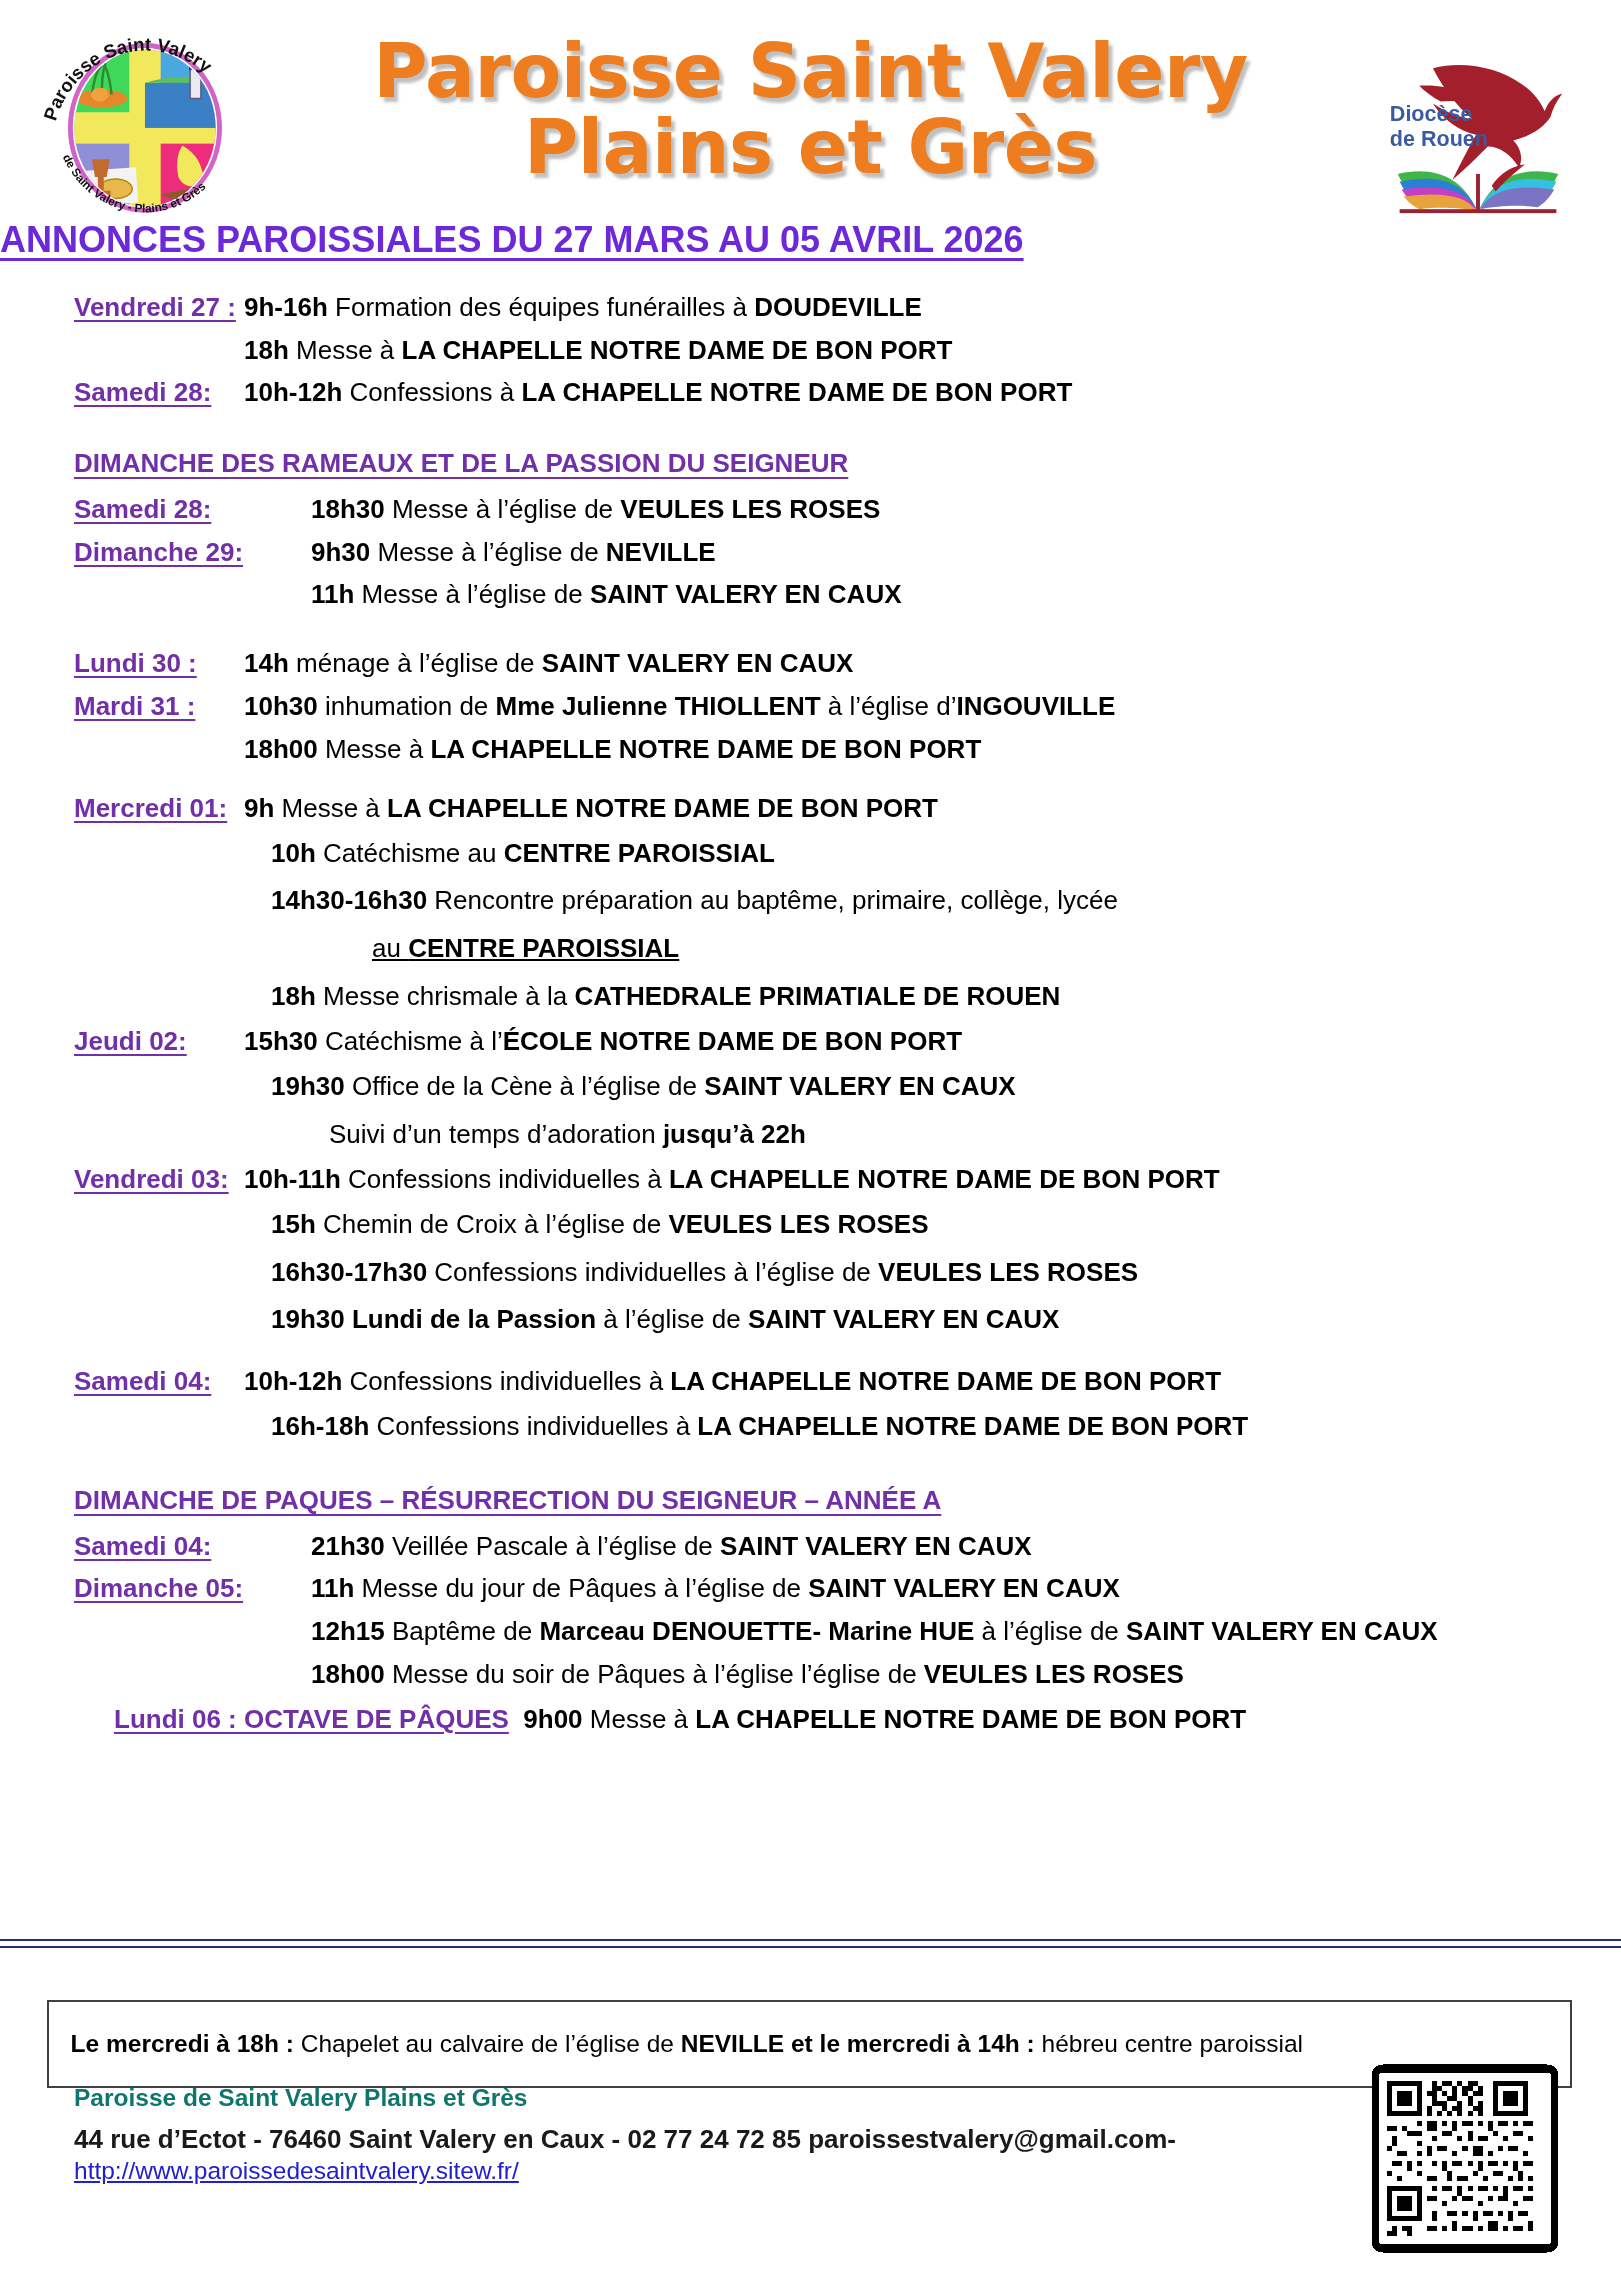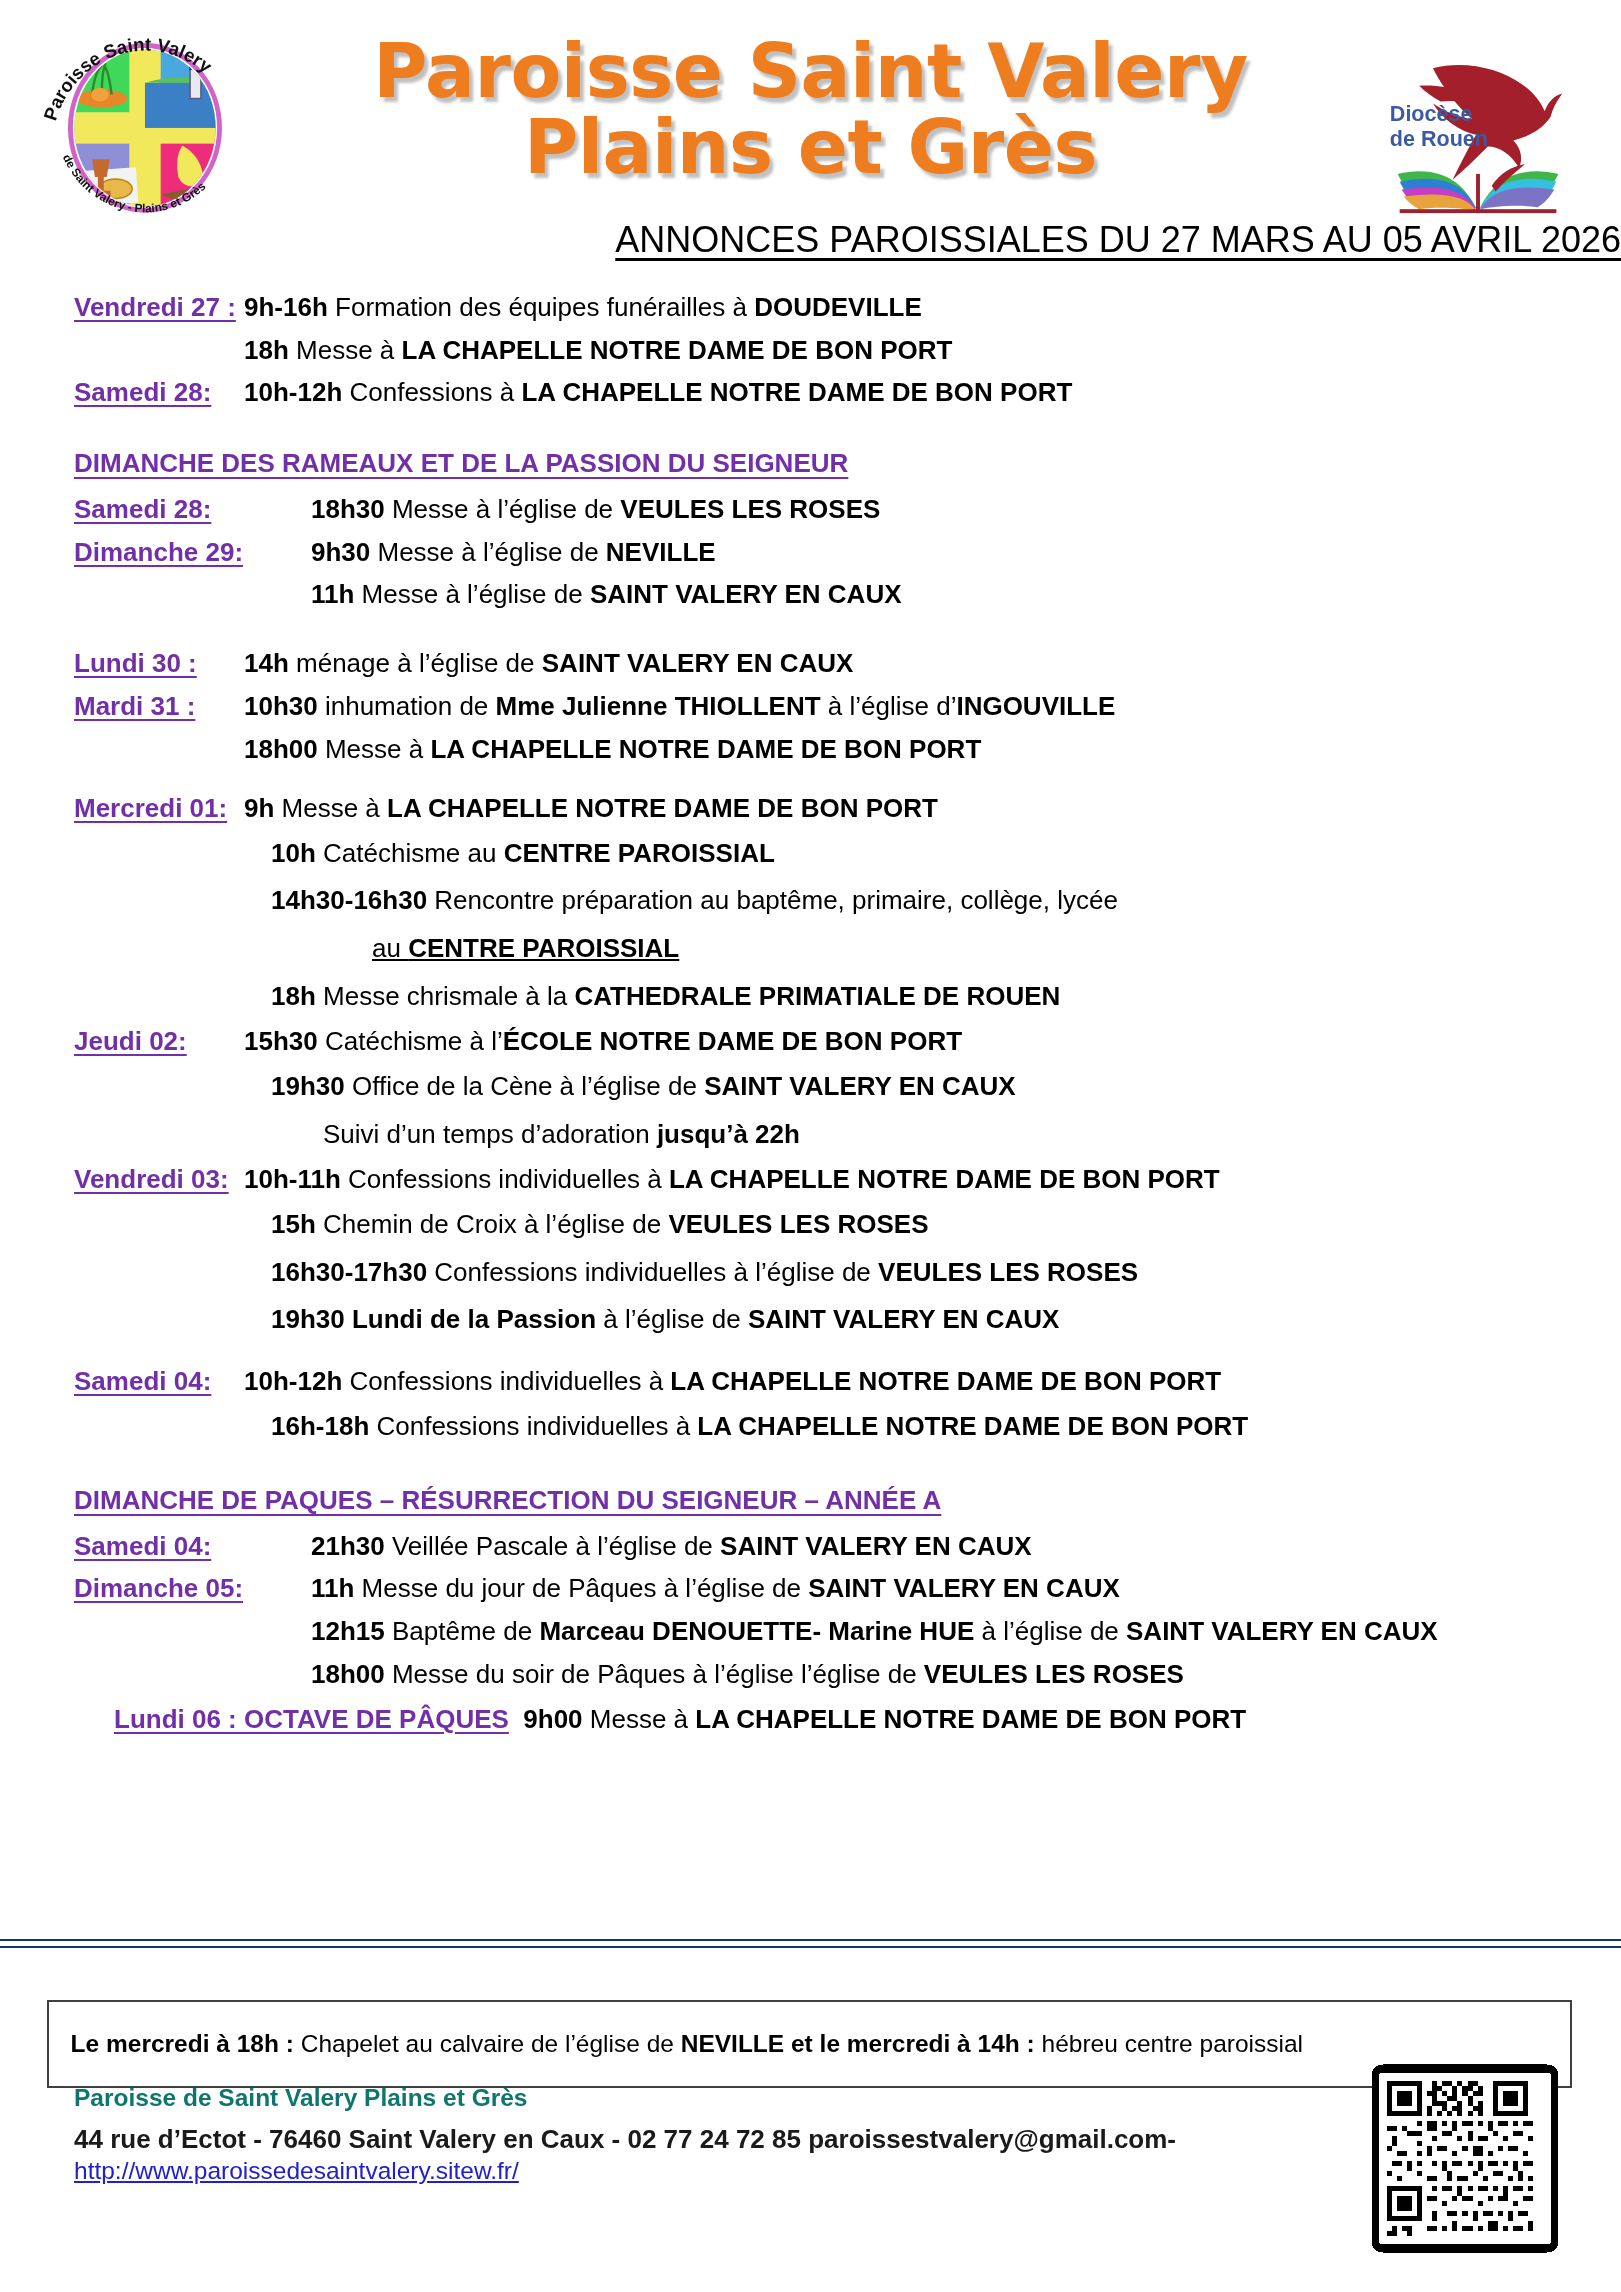--- a/index.html
+++ b/index.html
@@ -54,25 +54,25 @@
     text-shadow: 3.9px 4.9px 2.9px rgba(140,140,140,0.55);
     white-space: nowrap;
   }
   .masthead .line2 { margin-top: 7.8px; }
 
   .subtitle {
     position: absolute;
     left: 0;
     right: 0;
     top: 219px;
-    text-align: right;
+    text-align: left;
     font-family: "Liberation Sans", sans-serif;
-    font-weight: normal;
+    font-weight: bold;
     font-size: 36px;
-    color: #000000;
+    color: #6d28d9;
     text-decoration: underline;
     text-underline-offset: 5.9px;
     text-decoration-thickness: 2.9px;
     white-space: nowrap;
   }
 
   
   .schedule {
     position: absolute;
     left: 0;
@@ -123,21 +123,21 @@
     text-underline-offset: 4.9px;
     text-decoration-thickness: 2px;
     white-space: nowrap;
   }
   .indent-detail {
     padding-left: 271px;
     white-space: nowrap;
     font-size: 26px;
   }
   .indent-detail.deep { padding-left: 372px; text-decoration: underline; }
-  .indent-detail.mid  { padding-left: 323px; }
+  .indent-detail.mid  { padding-left: 323px; margin-left: 6px; }
   .inline-row {
     padding-left: 114px;
     white-space: nowrap;
     font-size: 26px;
   }
   .inline-row .purple {
     color: #7230A8;
     font-weight: bold;
     text-decoration: underline;
     text-underline-offset: 3.9px;

